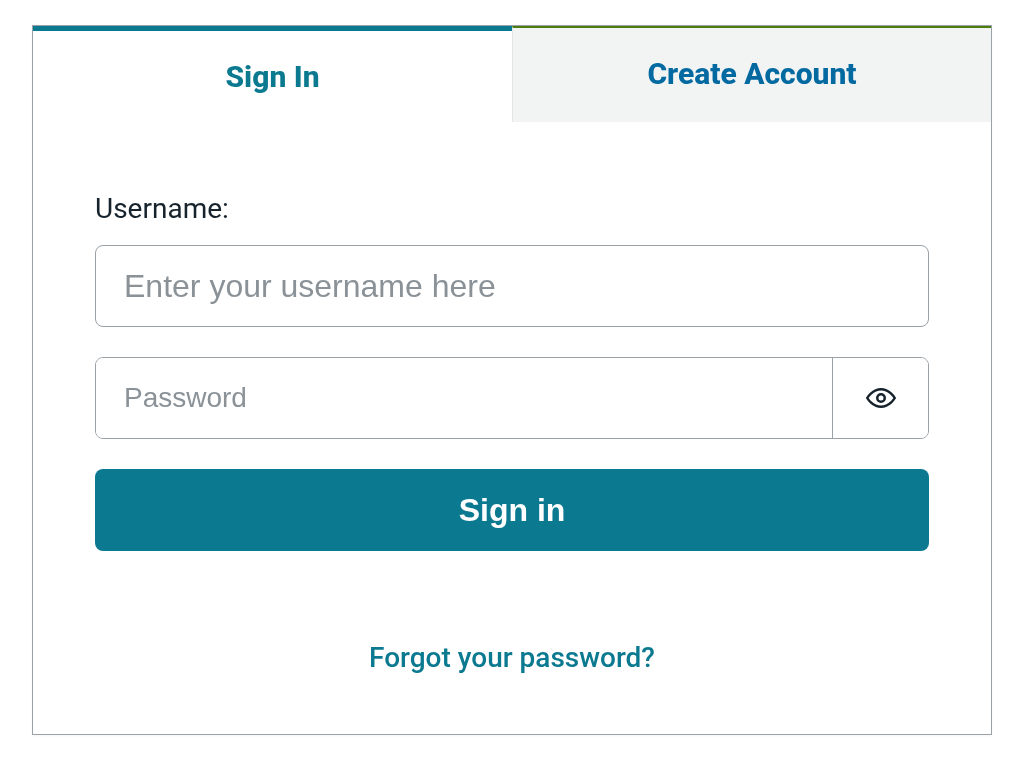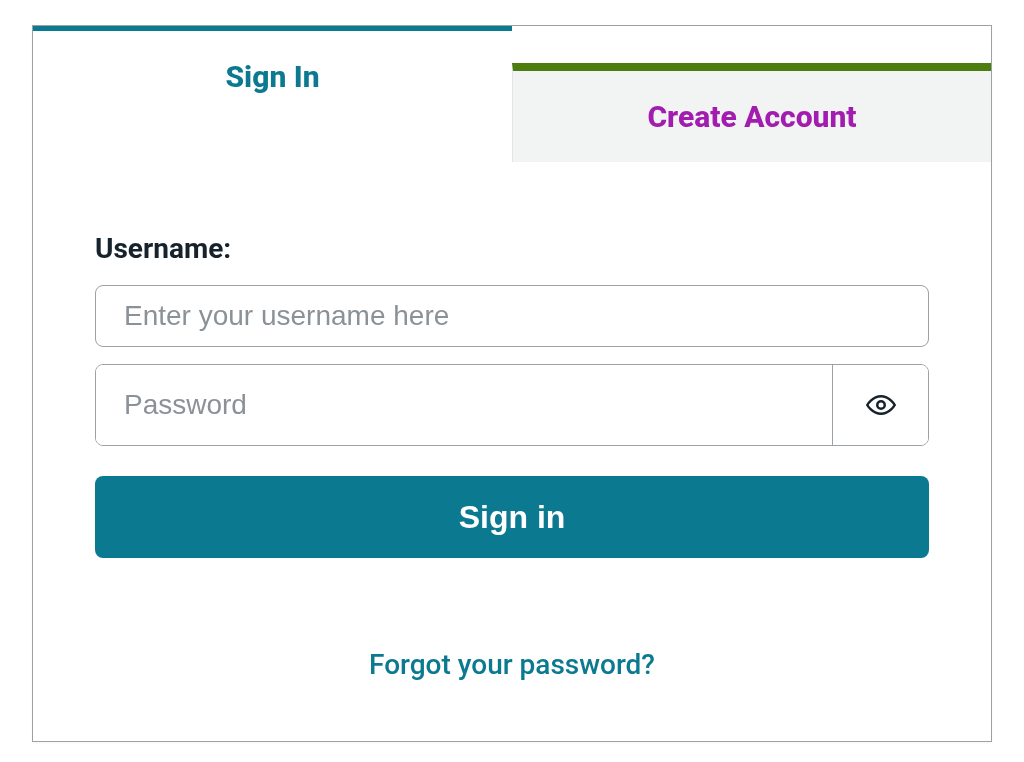--- a/index.html
+++ b/index.html
@@ -35,45 +35,44 @@
       font-weight: 800;
       cursor: pointer;
       user-select: none;
     }
     .tab.active {
       color: #0b7a91;
       background: #ffffff;
       border-top: 5px solid #0b7a91;
     }
     .tab.inactive {
-      color: #a21caf;
+      color: #0369a1;
       background: #f2f4f4;
-      border-top: 8px solid #4d7c0f;
+      border-top: 2px solid #4d7c0f;
       border-left: 1px solid #e2e6e8;
-      margin-top: 37px;
     }
     .form-area {
       padding: 70px 62px 50px 62px;
     }
     .field-label {
       font-size: 28px;
       color: #16232c;
       margin-bottom: 20px;
-      font-weight: 700;
+      font-weight: 400;
     }
     .text-input {
       width: 100%;
-      height: 62px;
+      height: 82px;
       border: 1px solid #9aa2a8;
       border-radius: 8px;
       padding: 0 28px;
-      font-size: 28px;
+      font-size: 32px;
       color: #16232c;
       outline: none;
-      margin-bottom: 17px;
+      margin-bottom: 30px;
     }
     .text-input::placeholder {
       color: #8a9298;
     }
     .password-row {
       display: flex;
       width: 100%;
       border: 1px solid #9aa2a8;
       border-radius: 8px;
       overflow: hidden;

